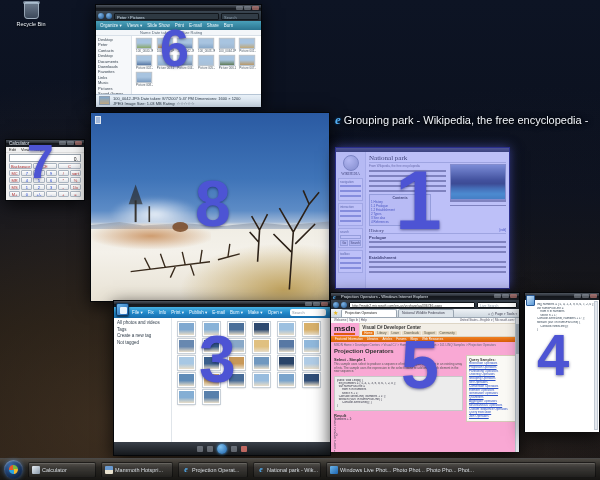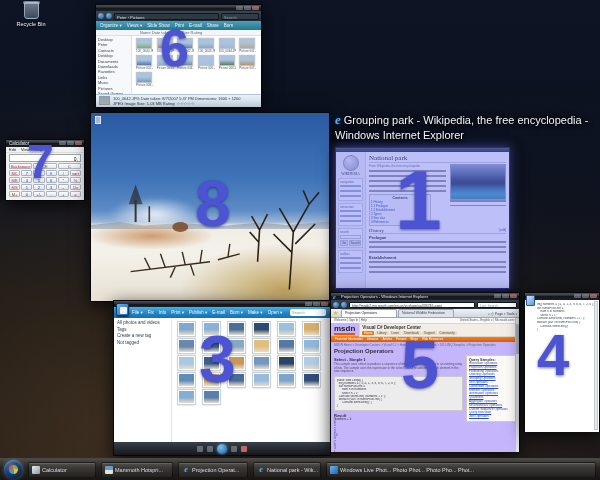--- a/index.html
+++ b/index.html
@@ -114,21 +114,21 @@
   #w5 .cap .eicon{position:absolute;left:2px;top:1px;font-family:"Liberation Serif",serif;font-style:italic;font-weight:bold;color:#53aef2;font-size:6px;}
   #w5 .addr{height:9px;background:linear-gradient(180deg,#39424e,#222932);display:flex;align-items:center;gap:2px;padding:0 2px;}
   #w5 .addr .url{flex:1;height:6px;background:#fff;border:1px solid #10151a;border-radius:1px;font-size:3.5px;line-height:6px;color:#333;padding:0 2px;white-space:nowrap;overflow:hidden;}
   #w5 .addr .srch{width:40px;height:6px;background:#fff;border:1px solid #10151a;border-radius:1px;font-size:3.5px;line-height:6px;color:#8a98a6;padding:0 2px;}
   #w5 .tabs{height:9px;background:linear-gradient(180deg,#eef2f6,#cfd8e0);display:flex;align-items:flex-end;gap:1px;padding:0 2px;border-bottom:1px solid #9aa6b2;}
   #w5 .star{width:7px;height:7px;color:#e8b820;font-size:6px;line-height:7px;}
   #w5 .tab{height:8px;border:1px solid #9aa6b2;border-bottom:none;border-radius:2px 2px 0 0;font-size:3.5px;line-height:7px;padding:0 3px;white-space:nowrap;overflow:hidden;}
   #w5 .tab.on{background:#fff;color:#222;width:56px;}
   #w5 .tab.off{background:#dde4ea;color:#445;width:56px;}
   #w5 .tabicons{margin-left:auto;font-size:3.5px;color:#445;padding-bottom:1px;}
-  #w5 .pg{height:134px;background:#c4b5fd;position:relative;overflow:hidden;}
+  #w5 .pg{height:134px;background:#f9a8d4;position:relative;overflow:hidden;}
   #w5 .util{height:5px;display:flex;justify-content:space-between;padding:0 3px;font-size:3px;color:#556;background:#fafafa;}
   #w5 .brand{height:13px;display:flex;align-items:center;gap:4px;padding:0 3px;}
   #w5 .msdnlogo{font-weight:bold;font-size:8px;color:#222;border-bottom:2px solid #e05a10;line-height:9px;}
   #w5 .devc{flex:1;background:#f2eee6;border:1px solid #ddd5c5;padding:1px 2px;}
   #w5 .devc .dt{font-size:4.5px;font-weight:bold;color:#333;}
   #w5 .devtabs{display:flex;gap:1px;margin-top:1px;}
   #w5 .devtabs div{font-size:3px;padding:0 2px;background:#e8dcc8;color:#554;border-radius:1px 1px 0 0;}
   #w5 .devtabs div:first-child{background:#e87818;color:#fff;}
   #w5 .obar{height:6px;background:linear-gradient(180deg,#f58a28,#d85c08);display:flex;gap:4px;align-items:center;padding:0 4px;font-size:3px;color:#fff;}
   #w5 .crumb{height:5px;font-size:3px;color:#667;padding:1px 3px;white-space:nowrap;overflow:hidden;}
@@ -357,21 +357,20 @@
         <path d="M38 92 L52 92 L45 72 Z" opacity=".7"></path>
       <rect x="58" y="94" width="1.6" height="16"></rect>
       <ellipse cx="90" cy="115" rx="8" ry="5" fill="#7a4a28"></ellipse>
     </g>
   </svg>
   <div class="picon"></div>
 </div>
 
 <div id="activelabel">
   <span class="ie-e">e</span><span>Grouping park - Wikipedia, the free encyclopedia -</span><br>
-  <span>Windows Internet Explorer</span>
 </div>
 
 <div class="win" id="w1">
   <div class="chrome"></div>
   <div class="page">
     <div class="wside">
       <div class="globe"></div>
       <div class="wordmark">WIKIPEDIA</div>
       <div class="navbox">
         <div class="nh">navigation</div>

